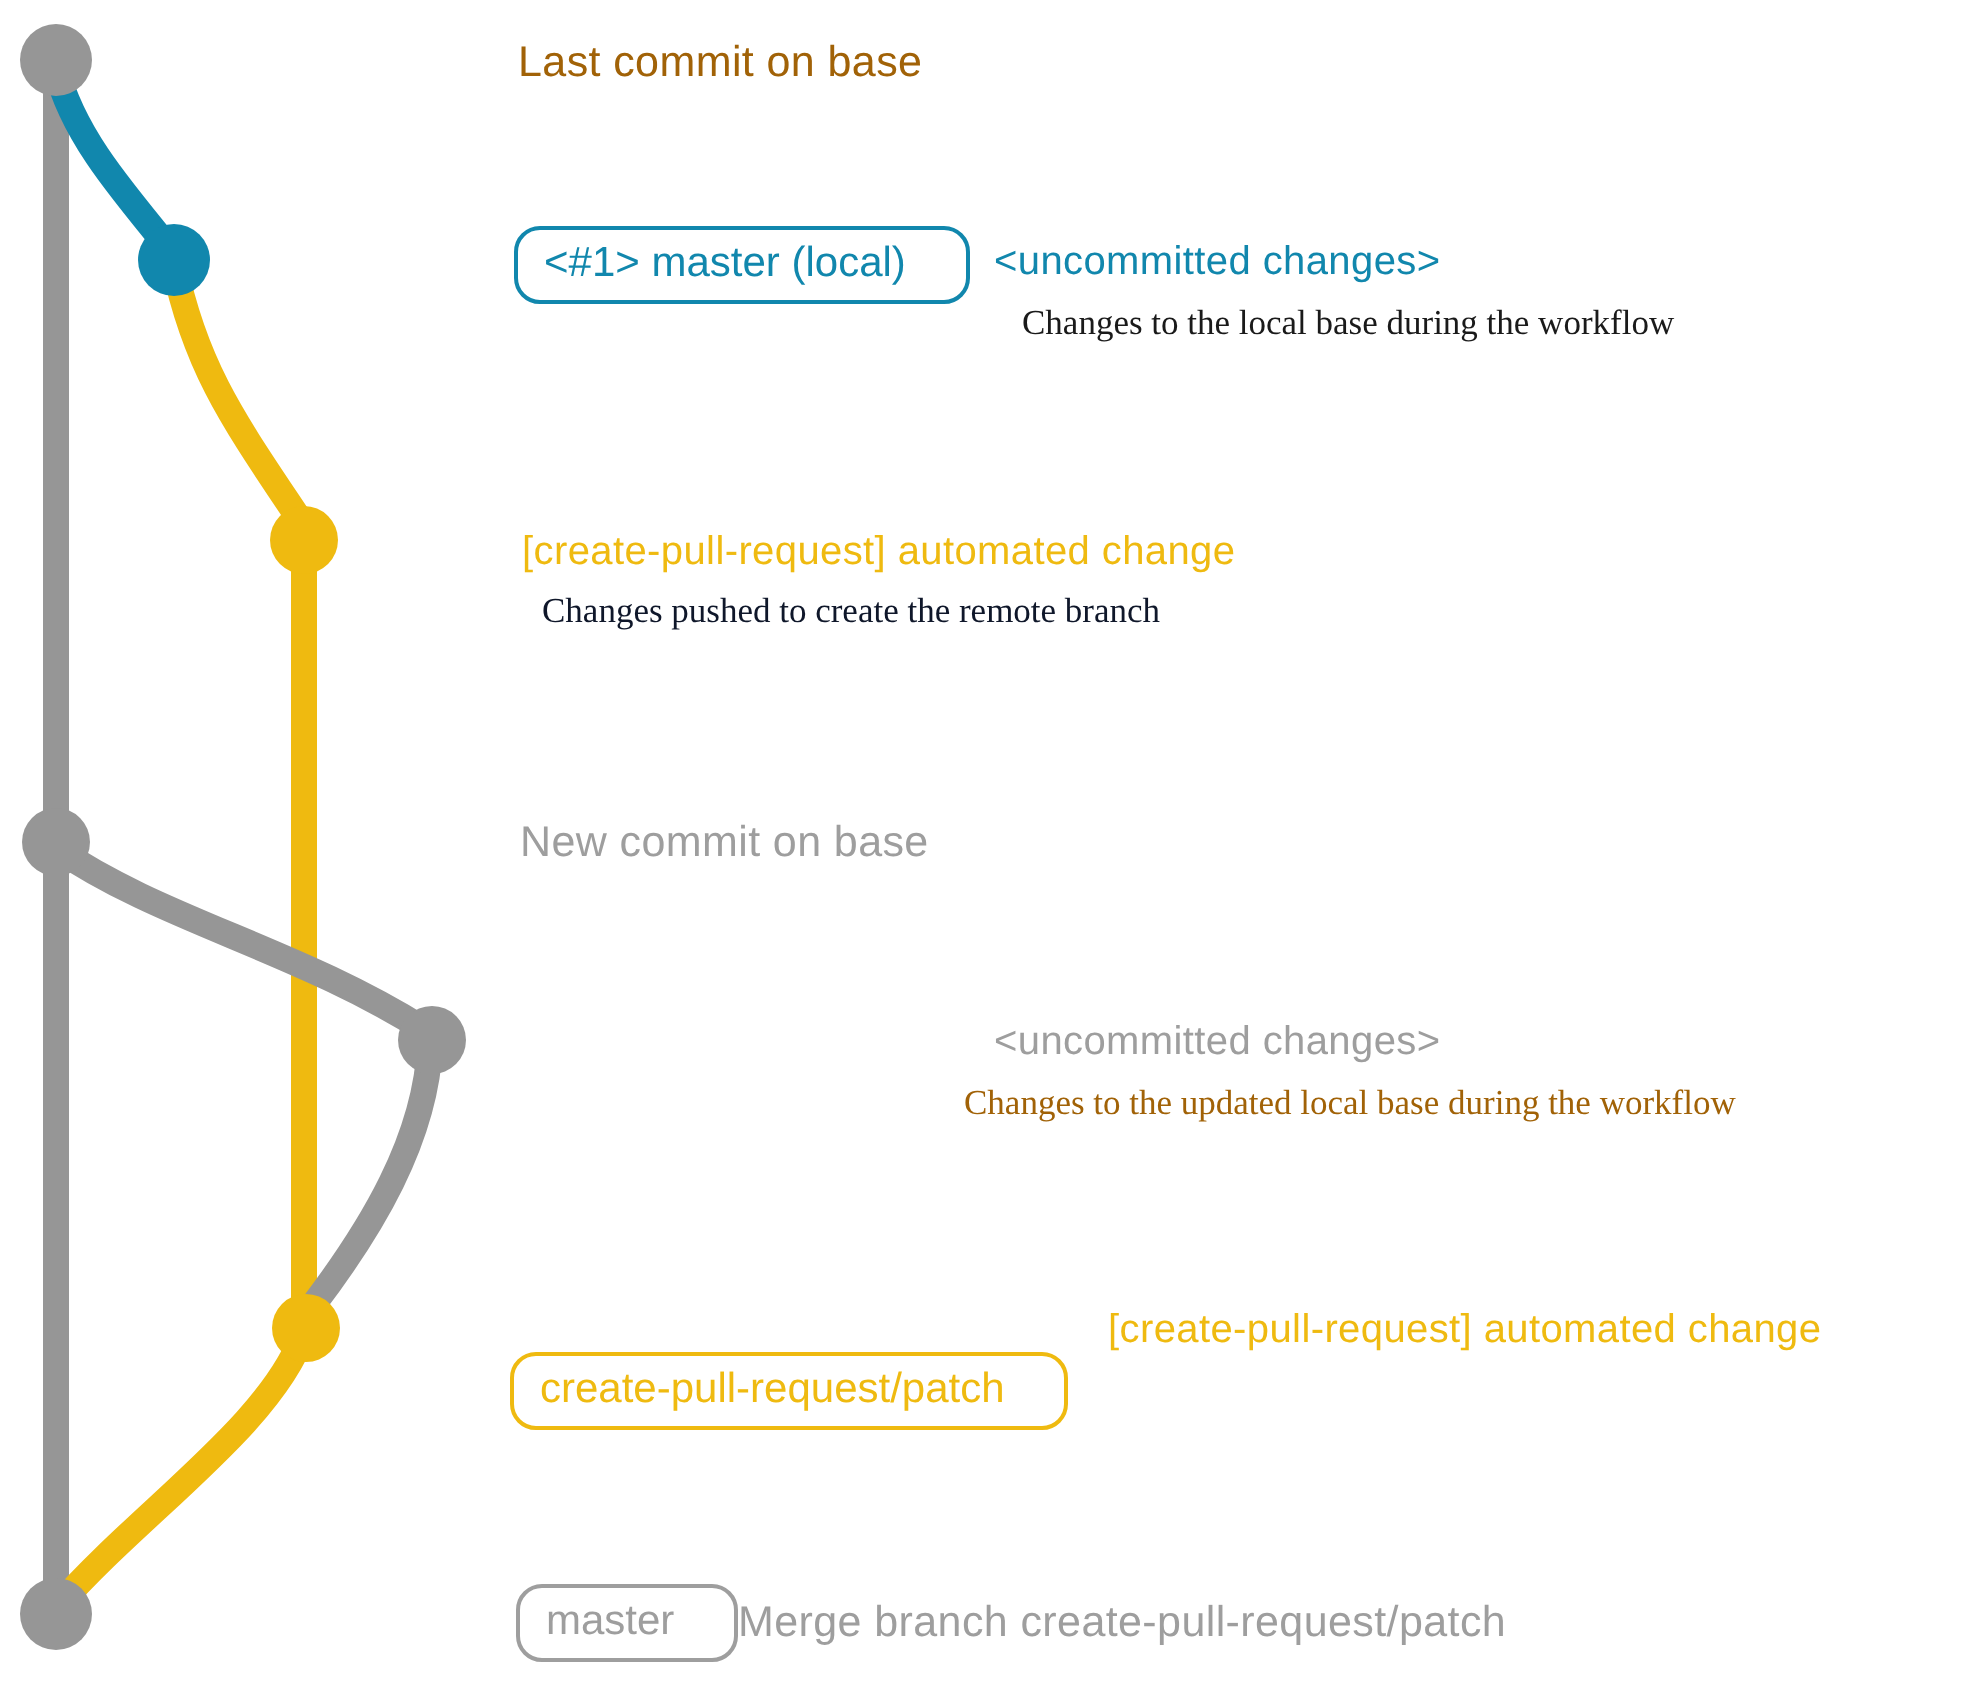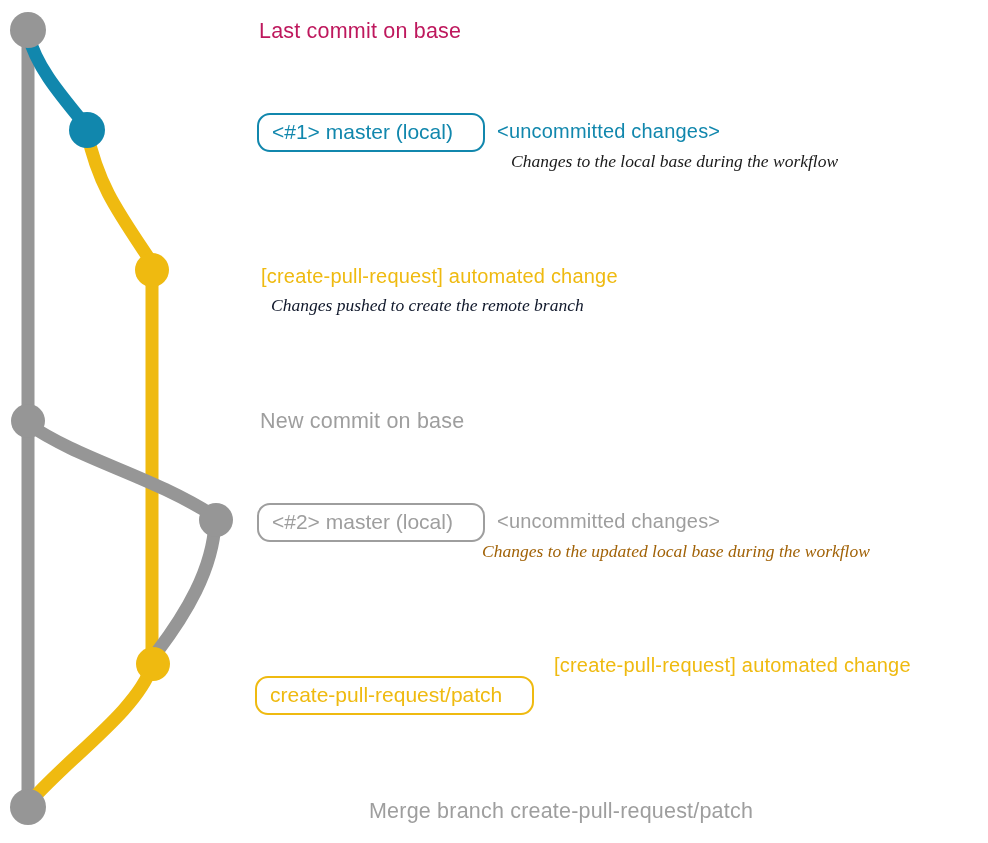--- a/index.html
+++ b/index.html
@@ -48,21 +48,20 @@
     padding: 3px 30px 5px 13px;
     font-size: 21px;
     line-height: 27px;
     background: transparent;
     white-space: nowrap;
   }
   .desc {
     font-family: "Liberation Serif", serif;
     font-size: 17.5px;
     line-height: 20px;
-    font-style: italic;
   }
 </style>
 </head>
 <body>
 
 <div class="canvas">
 
   <svg class="graph-svg" width="988" height="843" viewBox="0 0 988 843">
 
     <path d="M28 30 L28 807" style="stroke: rgb(150, 150, 150);"></path>
@@ -81,33 +80,33 @@
 
     <circle cx="28" cy="30" r="18" style="fill: rgb(150, 150, 150);"></circle>
     <circle cx="87" cy="130" r="18" style="fill: rgb(17, 135, 173);"></circle>
     <circle cx="152" cy="270" r="17" style="fill: rgb(239, 186, 16);"></circle>
     <circle cx="28" cy="421" r="17" style="fill: rgb(150, 150, 150);"></circle>
     <circle cx="216" cy="520" r="17" style="fill: rgb(150, 150, 150);"></circle>
     <circle cx="153" cy="664" r="17" style="fill: rgb(239, 186, 16);"></circle>
     <circle cx="28" cy="807" r="18" style="fill: rgb(150, 150, 150);"></circle>
   </svg>
 
-  <div class="lbl annotation" style="left: 259px; top: 19px; color: #be185d;">Last commit on base</div>
+  <div class="lbl annotation" style="left: 259px; top: 19px; color: #a16207;">Last commit on base</div>
 
   <div class="badge" style="left: 257px; top: 113px; color: rgb(17, 135, 173);">&lt;#1&gt; master (local)</div>
   <div class="lbl branch-title" style="left: 497px; top: 119px; color: rgb(17, 135, 173);">&lt;uncommitted changes&gt;</div>
   <div class="lbl desc" style="left: 511px; top: 151px; color: rgb(26, 26, 26);">Changes to the local base during the workflow</div>
 
   <div class="lbl branch-title" style="left: 261px; top: 264px; color: rgb(239, 186, 16);">[create-pull-request] automated change</div>
   <div class="lbl desc" style="left: 271px; top: 295px; color: #0f172a;">Changes pushed to create the remote branch</div>
 
   <div class="lbl annotation" style="left: 260px; top: 409px; color: rgb(158, 158, 158);">New commit on base</div>
 
-  <div class="badge" style="left: 257px; top: 503px; color: rgb(158, 158, 158);">&lt;#2&gt; master (local)</div>
   <div class="lbl branch-title" style="left: 497px; top: 509px; color: rgb(158, 158, 158);">&lt;uncommitted changes&gt;</div>
   <div class="lbl desc" style="left: 482px; top: 541px; color: #a16207;">Changes to the updated local base during the workflow</div>
 
   <div class="badge" style="left: 255px; top: 676px; color: rgb(239, 186, 16);">create-pull-request/patch</div>
   <div class="lbl branch-title" style="left: 554px; top: 653px; color: rgb(239, 186, 16);">[create-pull-request] automated change</div>
 
+  <div class="badge" style="left: 258px; top: 792px; color: rgb(158, 158, 158);">master</div>
   <div class="lbl annotation" style="left: 369px; top: 799px; color: rgb(158, 158, 158);">Merge branch create-pull-request/patch</div>
 
 </div>
 
 </body></html>

